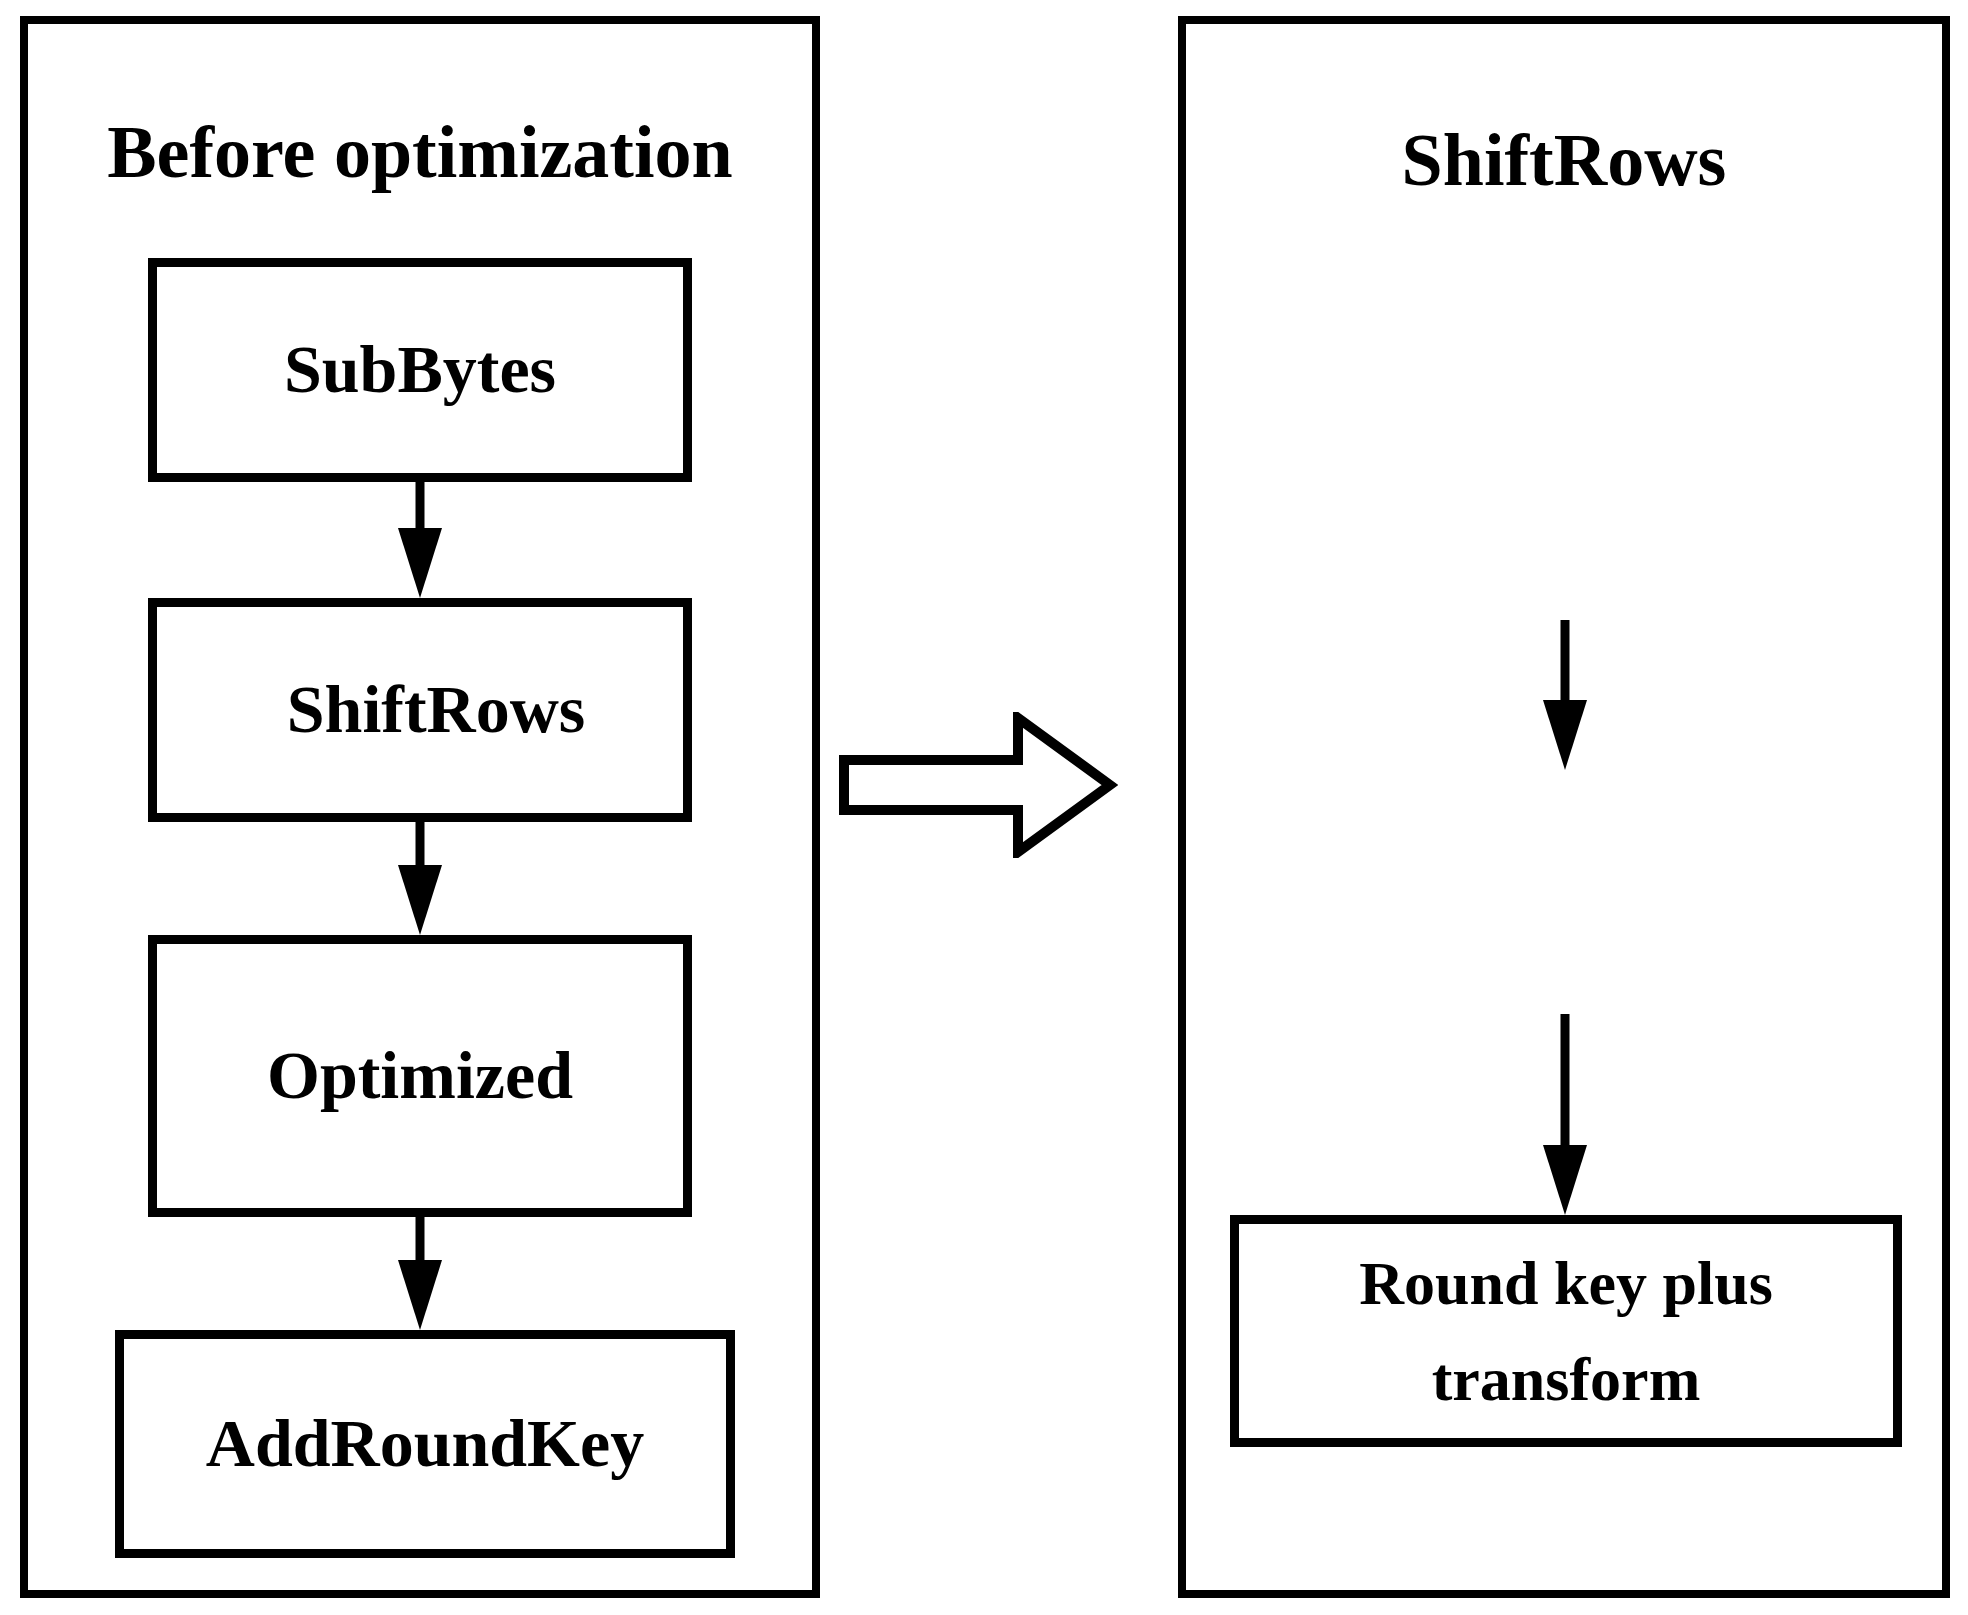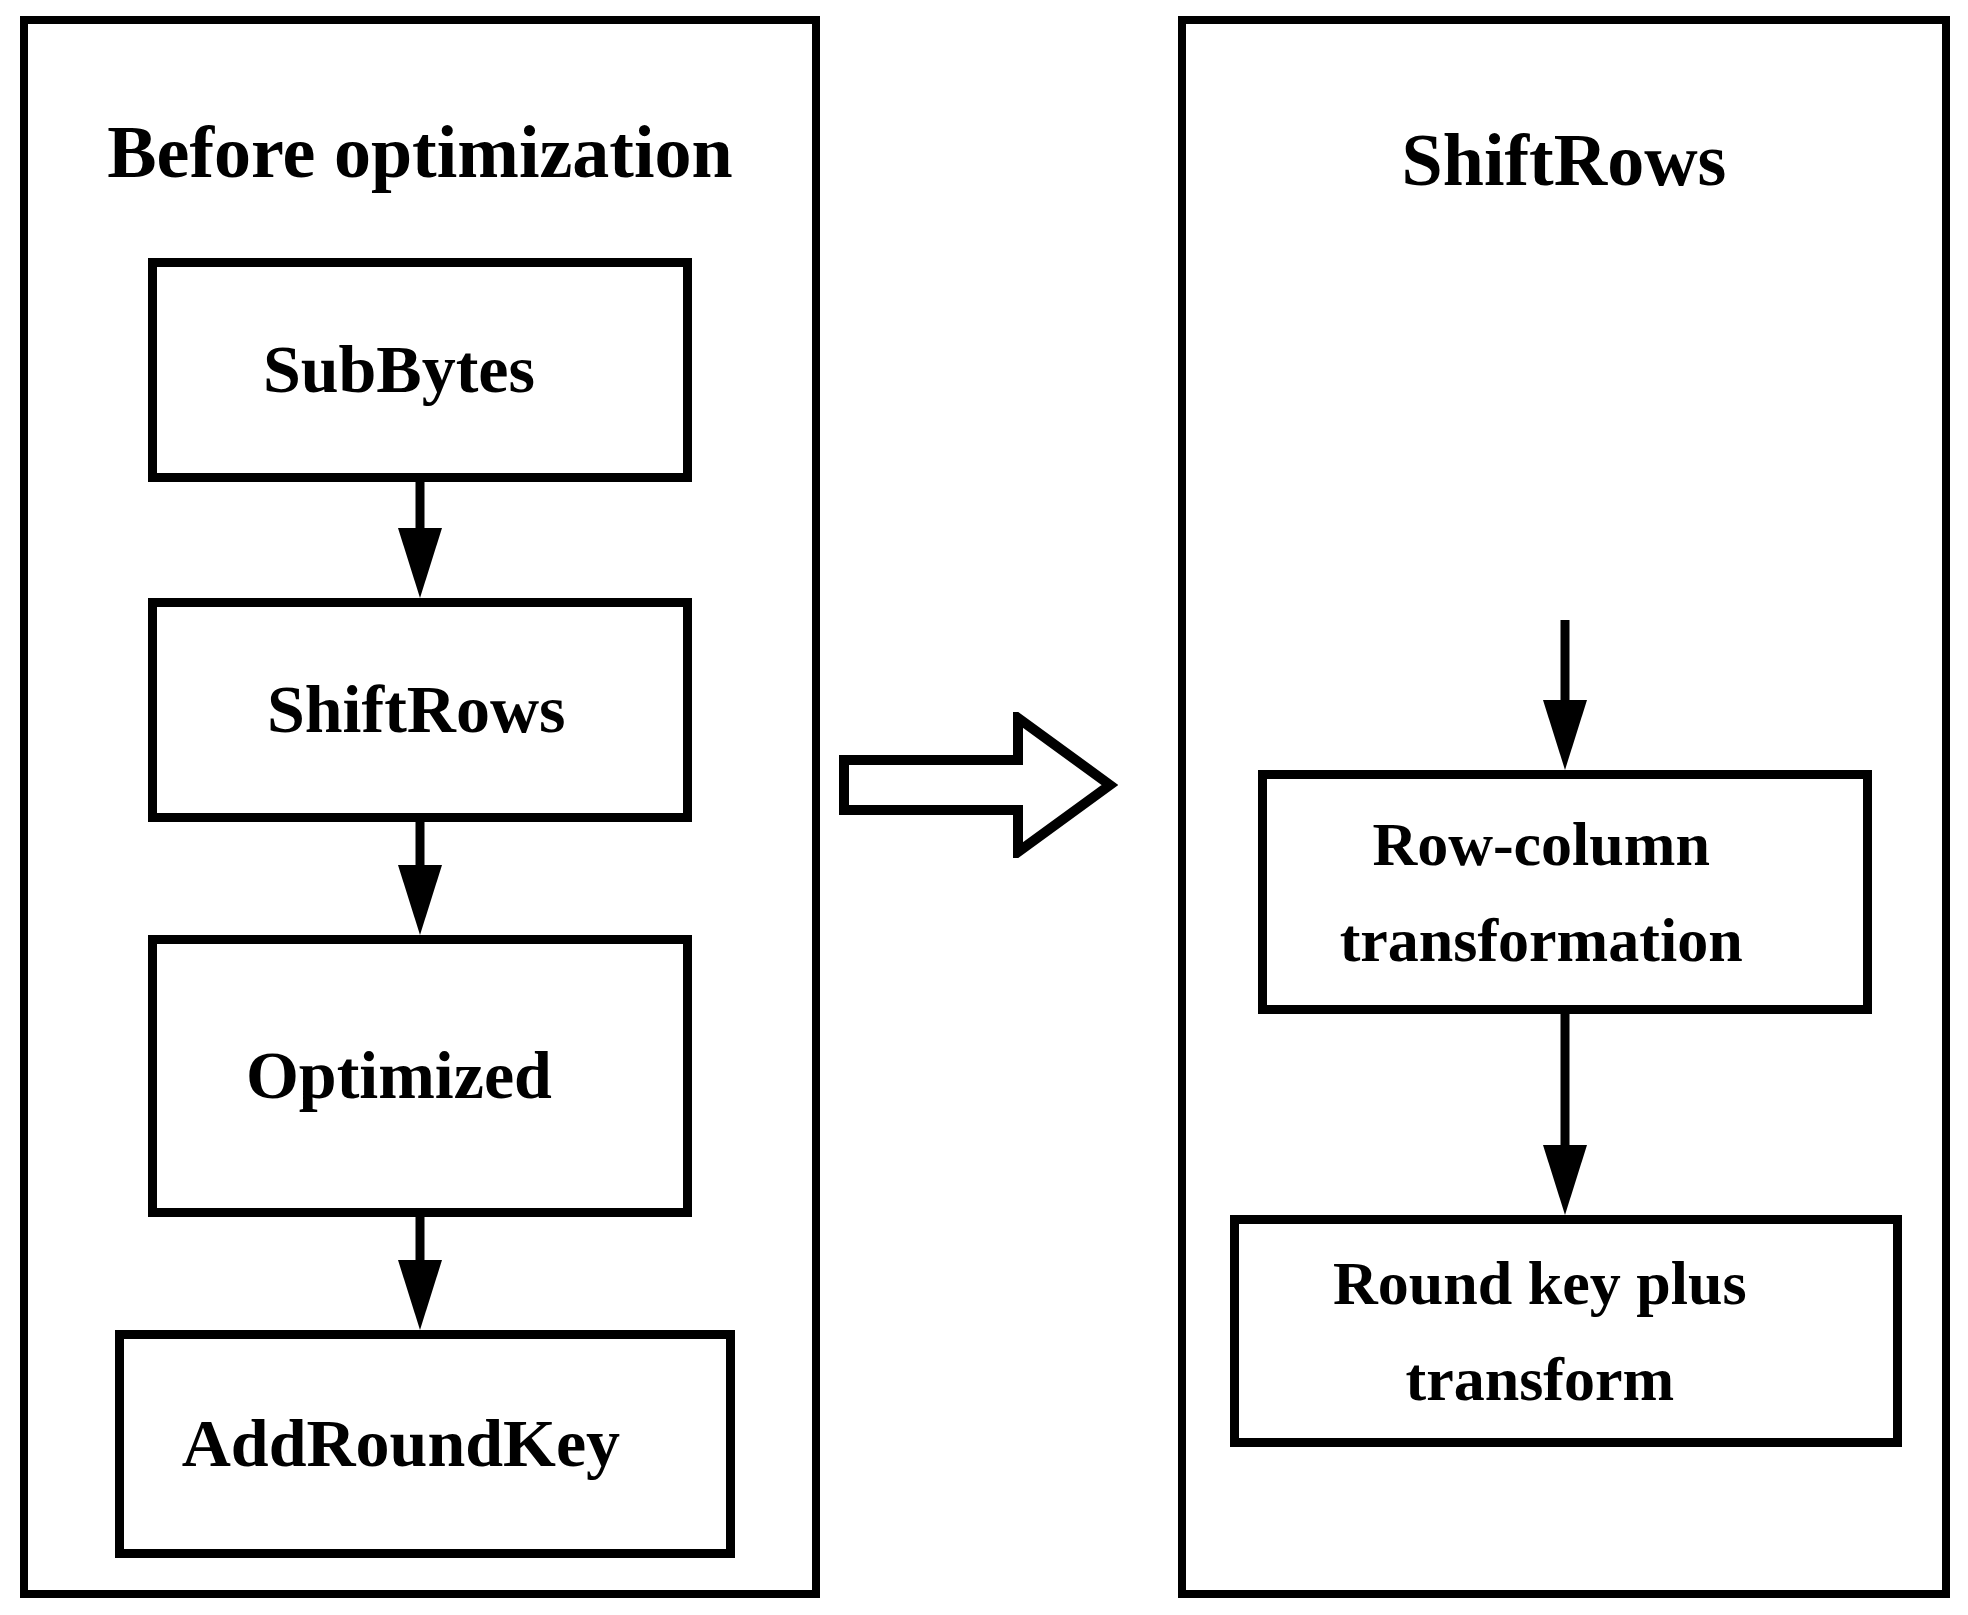--- a/index.html
+++ b/index.html
@@ -36,20 +36,21 @@
   }
   #left-panel .panel-title  { top: 88px; }
   #right-panel .panel-title { top: 96px; }
   .node {
     position: absolute;
     border: 9px solid #000000;
     background: #ffffff;
     box-sizing: border-box;
     display: flex;
     align-items: center;
+    justify-content: center;
     text-align: center;
     font-weight: bold;
   }
   .node .lbl {
     display: block;
     width: 92%;
     line-height: 1.55;
   }
   
   #box-subbytes     { left: 120px; top: 234px;  width: 544px; height: 224px; font-size: 68px; }
@@ -116,23 +117,20 @@
 
   <div class="panel" id="right-panel">
     <div class="panel-title">ShiftRows</div>
 
 
     <svg class="v-arrow" style="left:349px; top:596px;" width="60" height="150" viewBox="0 0 60 150">
       <line x1="30" y1="0" x2="30" y2="84" stroke="#000000" stroke-width="9"></line>
       <polygon points="8,80 52,80 30,150" fill="#000000"></polygon>
     </svg>
 
-    <div class="node" id="box-row-column">
-      <span class="lbl">Row-column transformation</span>
-    </div>
 
     <svg class="v-arrow" style="left:349px; top:990px;" width="60" height="201" viewBox="0 0 60 201">
       <line x1="30" y1="0" x2="30" y2="135" stroke="#000000" stroke-width="9"></line>
       <polygon points="8,131 52,131 30,201" fill="#000000"></polygon>
     </svg>
 
     <div class="node" id="box-round-key">
       <span class="lbl">Round key plus transform</span>
     </div>
   </div>

